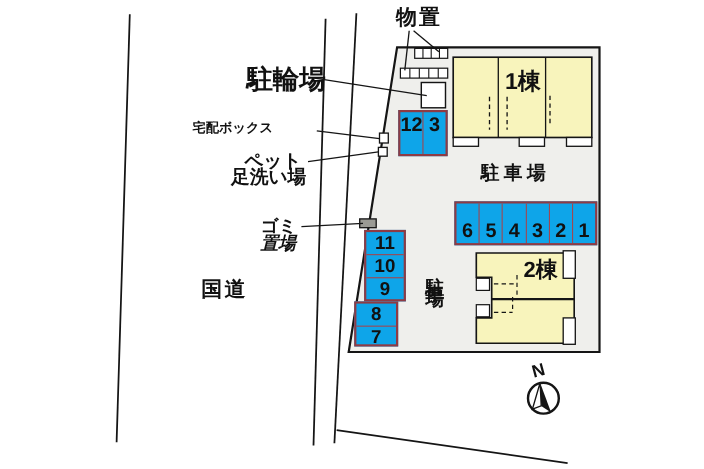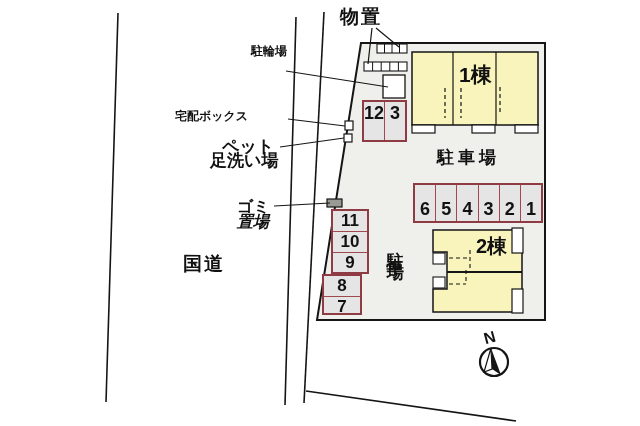--- a/index.html
+++ b/index.html
@@ -3,21 +3,21 @@
 <meta charset="utf-8">
 <style>
   html,body{margin:0;padding:0;background:#ffffff;}
   #canvas{
     position:relative;width:640px;height:426px;background:#ffffff;overflow:hidden;
     font-family:"Liberation Sans","DejaVu Sans",sans-serif;color:#111;
   }
   .lbl{position:absolute;font-weight:600;color:#111;white-space:nowrap;line-height:1.05;}
   svg{position:absolute;left:0;top:0;}
   
-  .pk{position:absolute;display:flex;background:#e5e5e5;border:2px solid #8E3B44;box-sizing:border-box;}
+  .pk{position:absolute;display:flex;background:#0ea5e9;border:2px solid #8E3B44;box-sizing:border-box;}
   .pk .cell{flex:1;display:flex;box-sizing:border-box;font-weight:600;color:#111;}
   .pk-row .cell{border-left:1.5px solid #A04750;justify-content:center;align-items:flex-end;padding-bottom:1px;}
   .pk-row .cell:first-child{border-left:none;}
   .pk-col .cell{border-top:1.5px solid #A04750;justify-content:center;align-items:flex-start;}
   .pk-col .cell:first-child{border-top:none;}
   .pk-pair .cell{border-left:1.5px solid #A04750;justify-content:center;align-items:flex-start;padding-top:1px;}
   .pk-pair .cell:first-child{border-left:none;}
 </style>
 </head>
 <body>
@@ -126,22 +126,22 @@
 
   <div class="pk pk-col" style="left:322px;top:274px;width:40px;height:41px;font-size:17px;flex-direction:column;">
     <div class="cell">
         <span>8</span>
       </div>
     <div class="cell">
         <span>7</span>
       </div>
   </div>
 
-  <div class="lbl" style="left:340px;top:7px;font-size:19px;letter-spacing:2px;">物置</div>
-  <div class="lbl" style="left:224px;top:45px;font-size:12px;margin-left:27px;">駐輪場</div>
+  <div class="lbl" style="left:360px;top:7px;font-size:19px;letter-spacing:2px;">物置</div>
+  <div class="lbl" style="left:224px;top:60px;font-size:24px;">駐輪場</div>
   <div class="lbl" style="left:175px;top:110px;font-size:12px;">宅配ボックス</div>
   <div class="lbl" style="left:222px;top:138px;font-size:17px;">ペット</div>
   <div class="lbl" style="left:210px;top:152px;font-size:17px;">足洗い場</div>
   <div class="lbl" style="left:237px;top:199px;font-size:16px;text-align:center;">ゴミ</div>
   <div class="lbl" style="left:237px;top:214px;font-size:16px;font-style:italic;">置場</div>
   <div class="lbl" style="left:183px;top:254px;font-size:19px;letter-spacing:2px;">国道</div>
   <div class="lbl" style="left:437px;top:149px;font-size:17px;letter-spacing:4px;">駐車場</div>
   <div class="lbl" style="left:386px;top:238px;font-size:17px;writing-mode:vertical-rl;text-orientation:upright;letter-spacing:6px;">駐車場</div>
   <div class="lbl" style="left:459px;top:64px;font-size:21px;font-weight:700;">1棟</div>
   <div class="lbl" style="left:476px;top:236px;font-size:20px;font-weight:700;">2棟</div>

